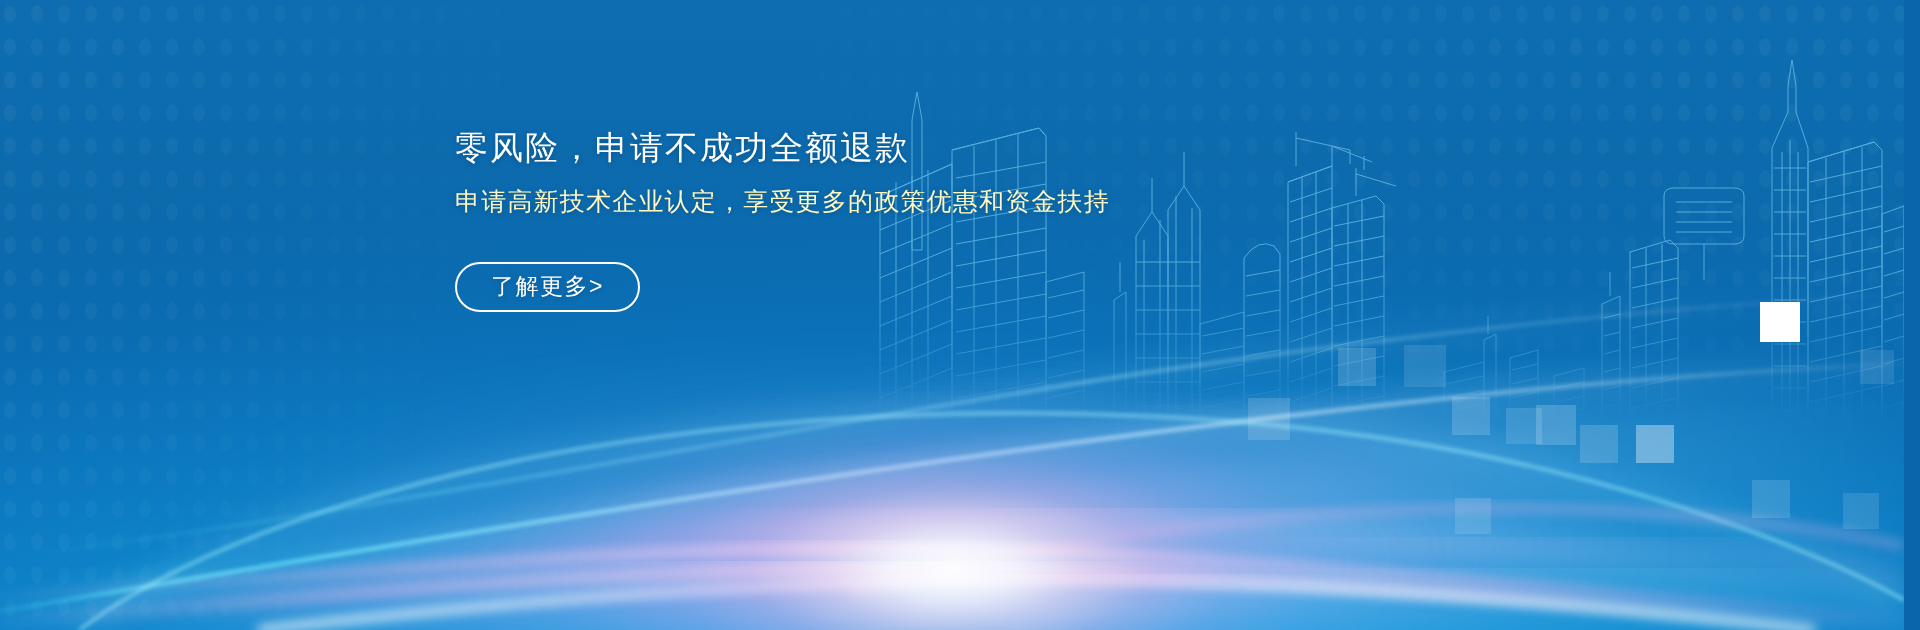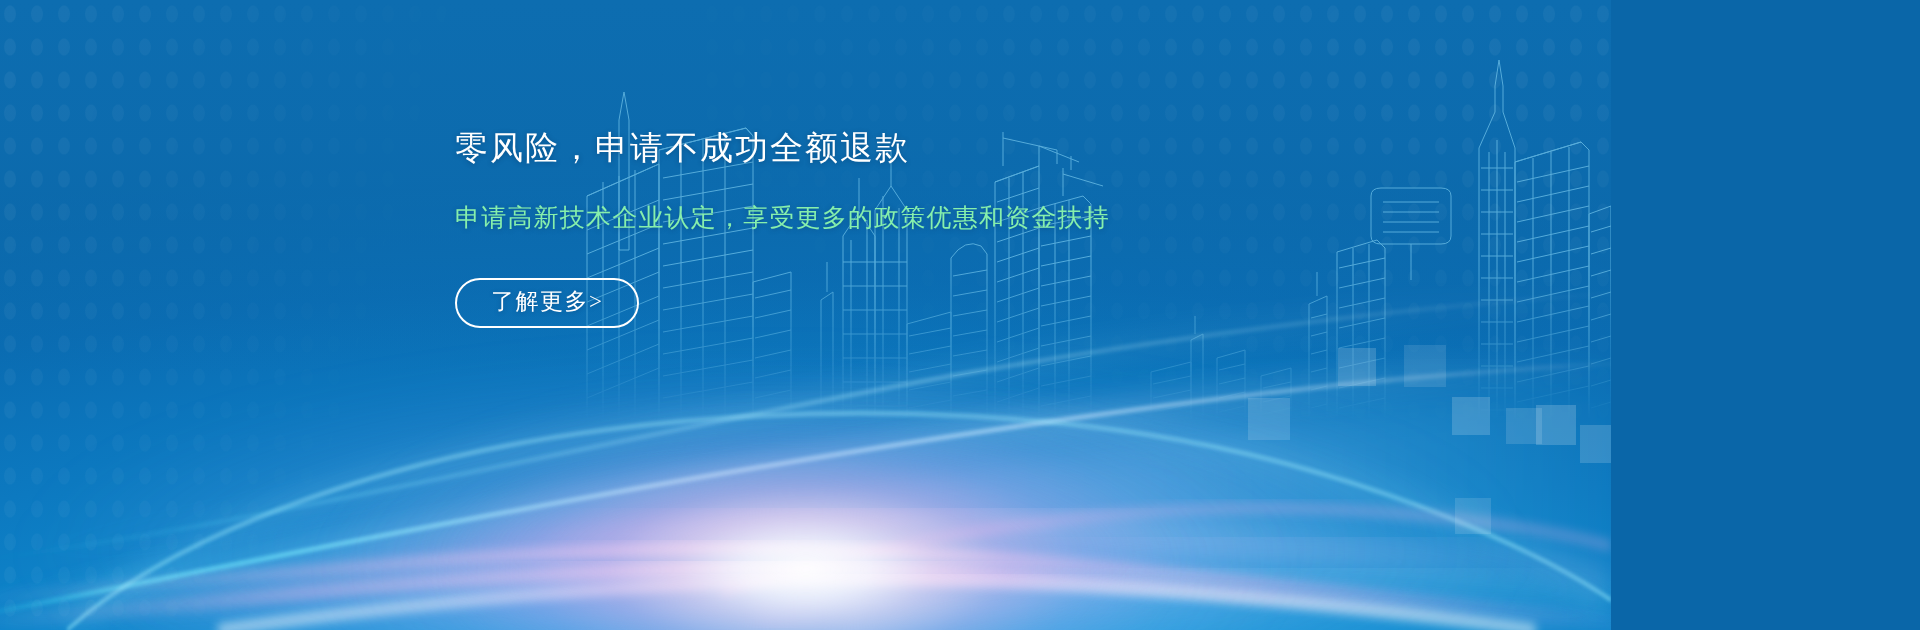--- a/index.html
+++ b/index.html
@@ -6,21 +6,21 @@
     margin: 0;
     padding: 0;
     background: #0a66a8;
   }
   body {
     font-family: "Liberation Sans", "DejaVu Sans", sans-serif;
   }
 
   .banner {
     position: relative;
-    width: 1611px;
+    width: 1904px;
     height: 630px;
     overflow: hidden;
     background: #0c72bb;
   }
 
   
   .bg-base {
     position: absolute;
     inset: 0;
     background:
@@ -127,42 +127,41 @@
     margin-top: 10px;
     font-size: 78px;
     font-weight: bold;
     color: #ffffff;
     letter-spacing: 5px;
     line-height: 1.08;
     white-space: nowrap;
     text-shadow: 2px 4px 7px rgba(0,52,96,0.45);
   }
   .subtitle {
-    margin-top: 33px;
+    margin-top: 17px;
     font-size: 25px;
-    color: #86efac;
+    color: #fef9c3;
     letter-spacing: 1.2px;
     line-height: 1.3;
     white-space: nowrap;
     text-shadow: 0 1px 5px rgba(0,50,95,0.40);
   }
   .cta-wrap { margin-top: 45px; }
   .cta {
     display: inline-block;
     border: 2px solid #ffffff;
     border-radius: 40px;
     padding: 9px 34px 10px 34px;
     font-size: 23px;
     color: #ffffff;
     letter-spacing: 1.5px;
     background: transparent;
     cursor: pointer;
     line-height: 1.15;
     text-shadow: 0 1px 4px rgba(0,50,95,0.35);
-    font-family: Liberation Serif, serif;
   }
 </style>
 </head>
 <body>
 
 <div class="banner">
 
   <div class="bg-base"></div>
   <div class="bg-top-tint"></div>
   <div class="dot-grid left-mask"></div>

